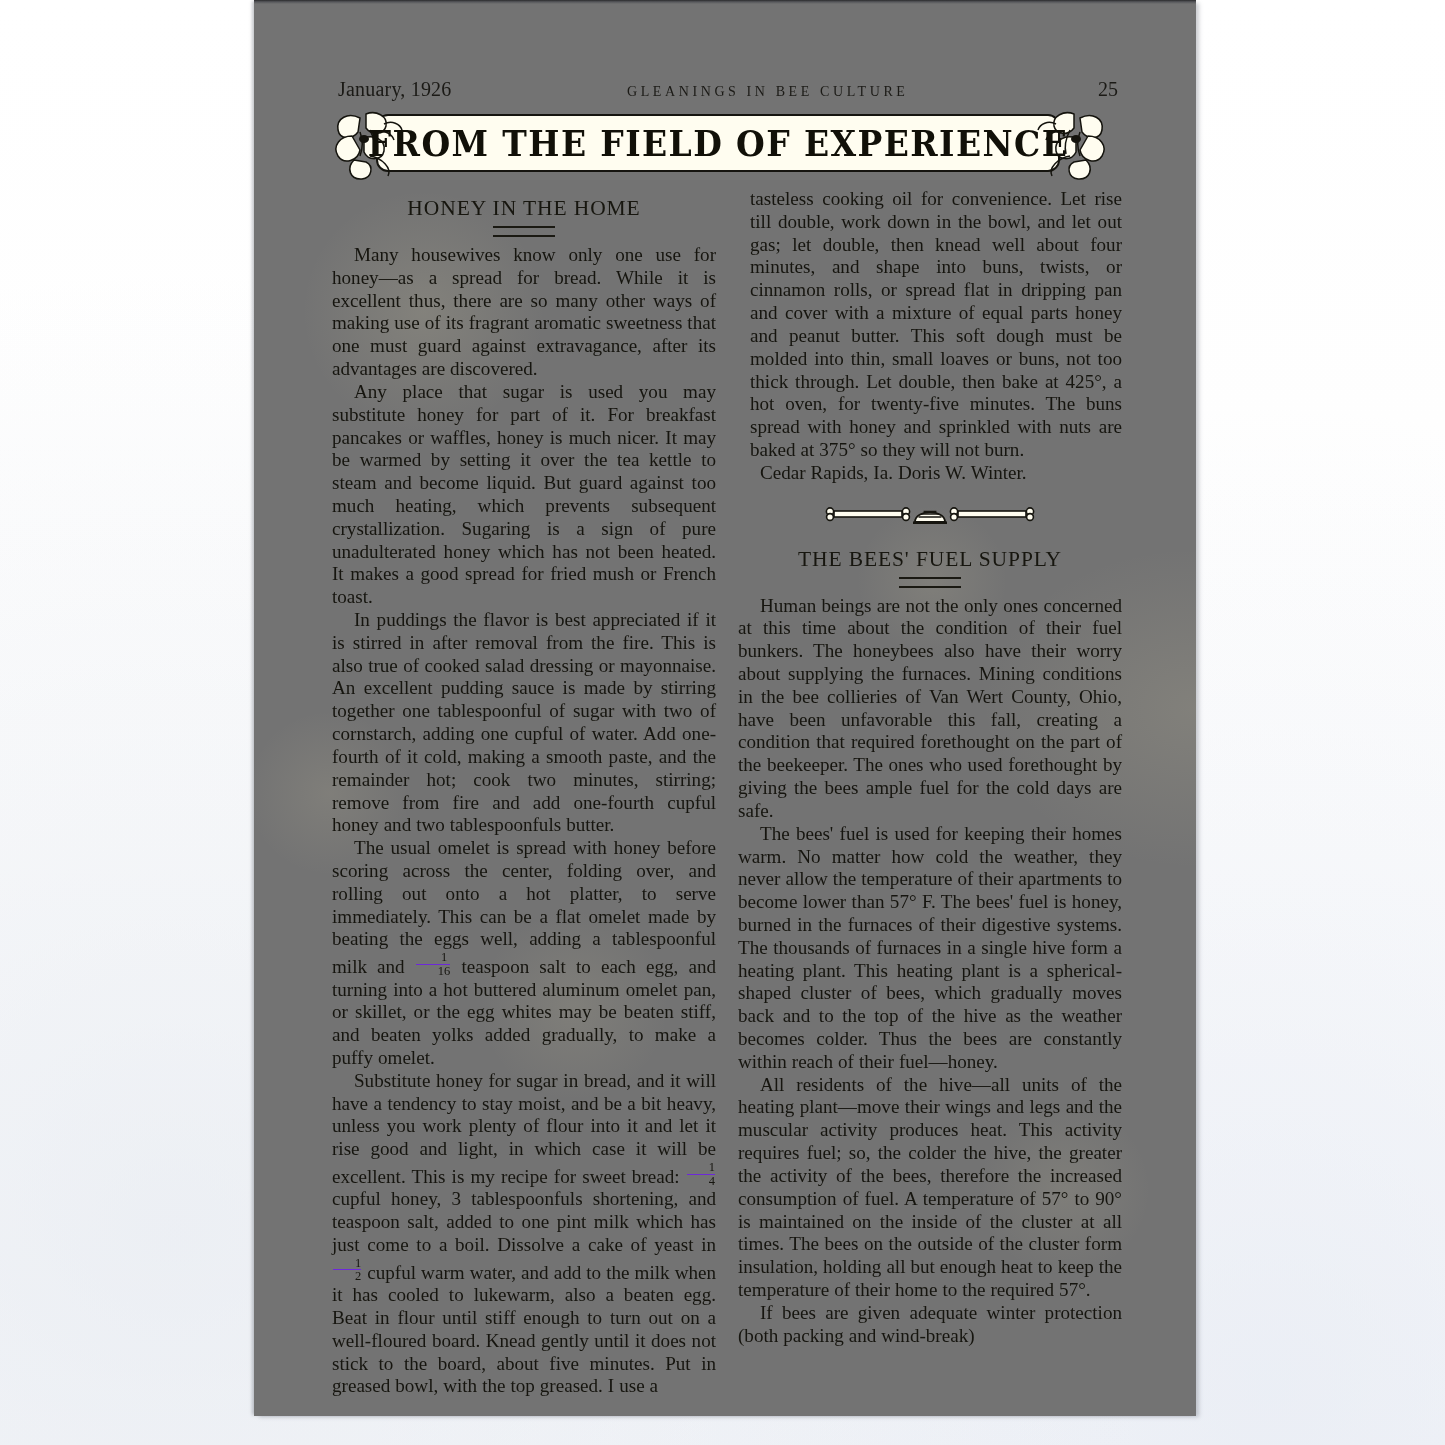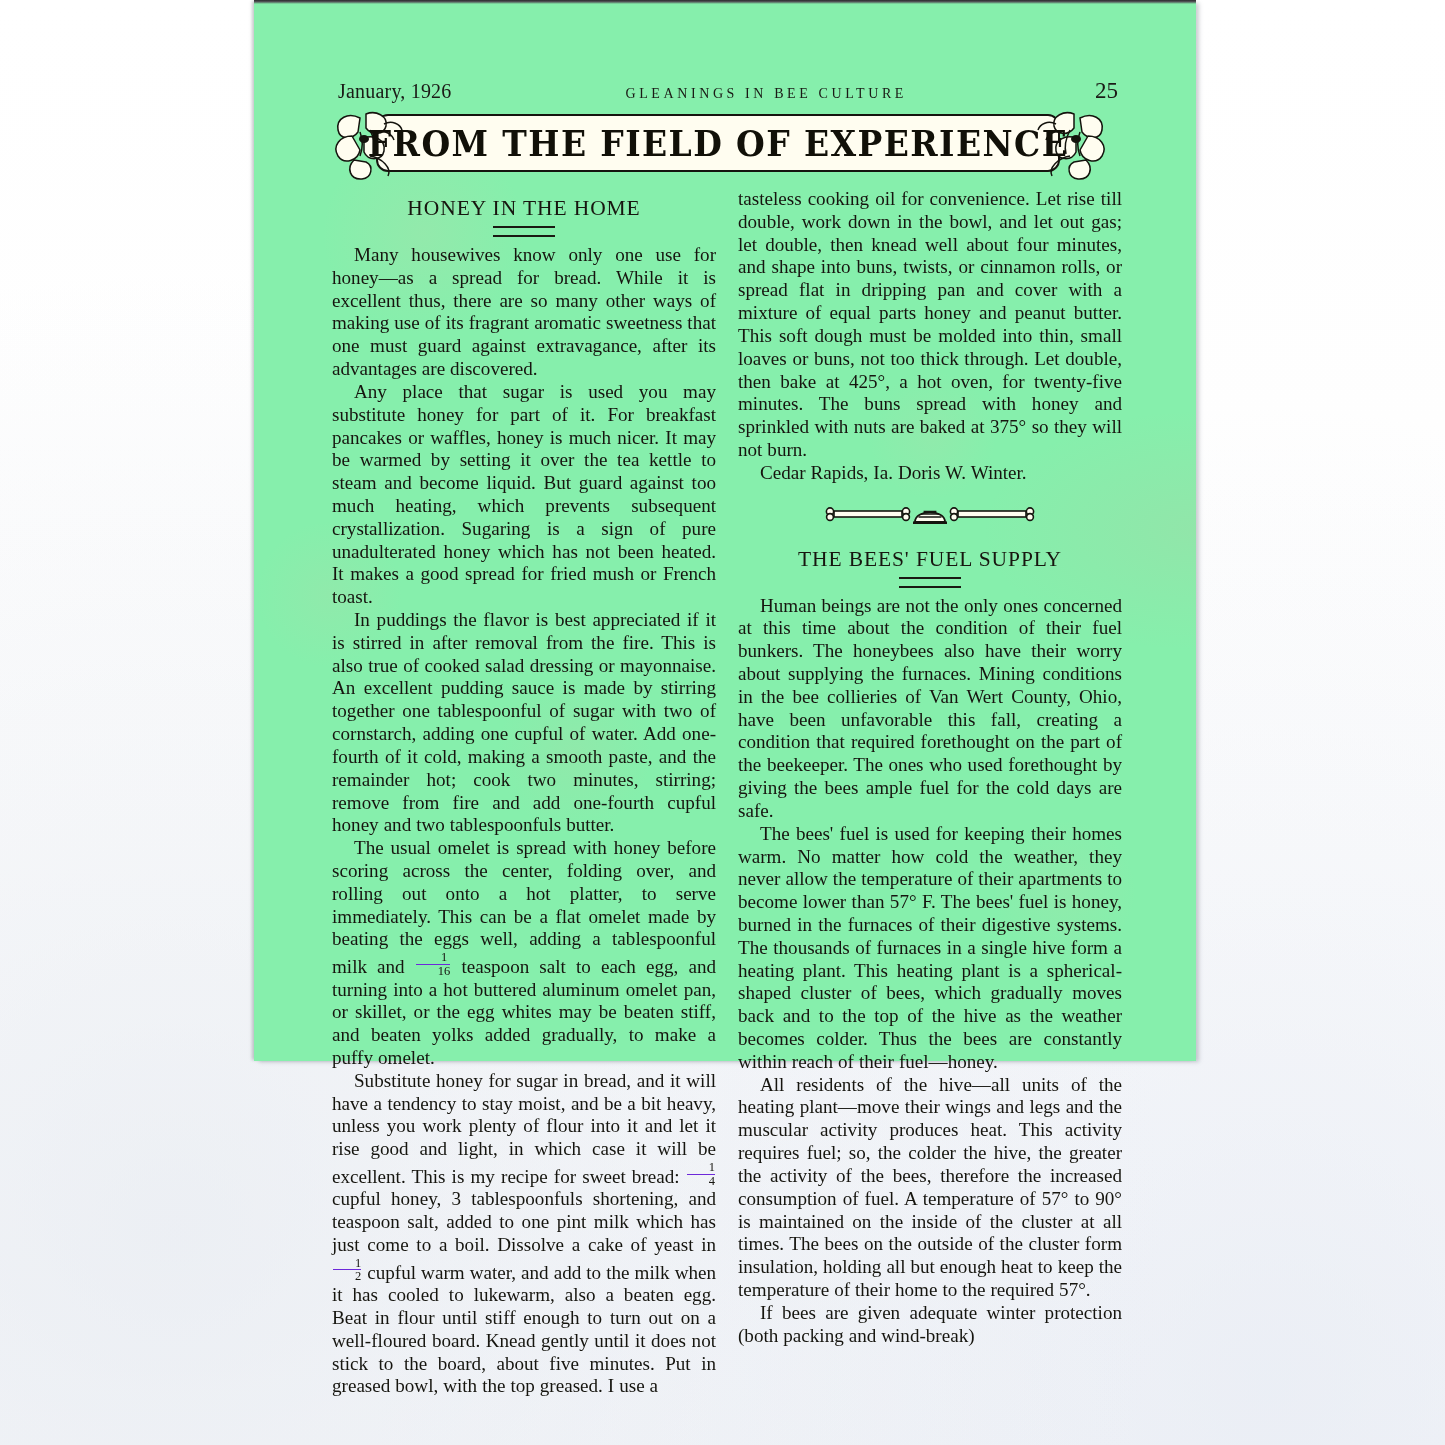--- a/index.html
+++ b/index.html
@@ -28,22 +28,22 @@
       radial-gradient(ellipse at 12% 85%, rgba(225,230,238,.55) 0%, rgba(255,255,255,0) 55%),
       radial-gradient(ellipse at 88% 96%, rgba(222,228,240,.5) 0%, rgba(255,255,255,0) 50%);
   }
 
   
   #page-sheet {
     position: absolute;
     left: 254px;
     top: 0px;
     width: 942px;
-    height: 1061px;
-    background: #86efac;
+    height: 1416px;
+    background: #737373;
     box-shadow: -3px 0 3px -1px rgba(110,115,125,.40),
                  4px 2px 4px -1px rgba(110,115,125,.35);
   }
   #page-sheet::before{  
     content:"";
     position:absolute; inset:0;
     pointer-events:none;
     background:
       radial-gradient(circle at 18% 22%, rgba(214,205,168,.16) 0%, rgba(0,0,0,0) 9%),
       radial-gradient(circle at 72% 41%, rgba(214,205,168,.13) 0%, rgba(0,0,0,0) 7%),
@@ -75,21 +75,21 @@
   }
   #running-head .rh-title {
     flex: 1;
     text-align: center;
     font-size: 14px;
     letter-spacing: 3.6px;
     white-space: nowrap;
     padding-right: 14px;
   }
   #running-head .rh-folio {
-    font-size: 23px;
+    font-size: 20px;
     white-space: nowrap;
   }
 
   
   #banner {
     position: absolute;
     left: 70px;
     top: 108px;
     width: 790px;
     height: 72px;
@@ -171,21 +171,21 @@
     margin: 0;
     font-size: 19.1px;
     line-height: 1.195;
     text-align: justify;
     text-indent: 22px;
     color: #16150f;
     letter-spacing: 0;
     word-spacing: .2px;
     -webkit-font-smoothing: none;
   }
-  p.body-par.cont { text-indent: 0; }
+  p.body-par.cont { text-indent: 0; margin-left: 12px; }
 
   .frac {
     display: inline-block;
     position: relative;
     font-size: 12.5px;
     line-height: 1;
     vertical-align: -2px;
     text-align: center;
     margin: 0 1px;
   }

